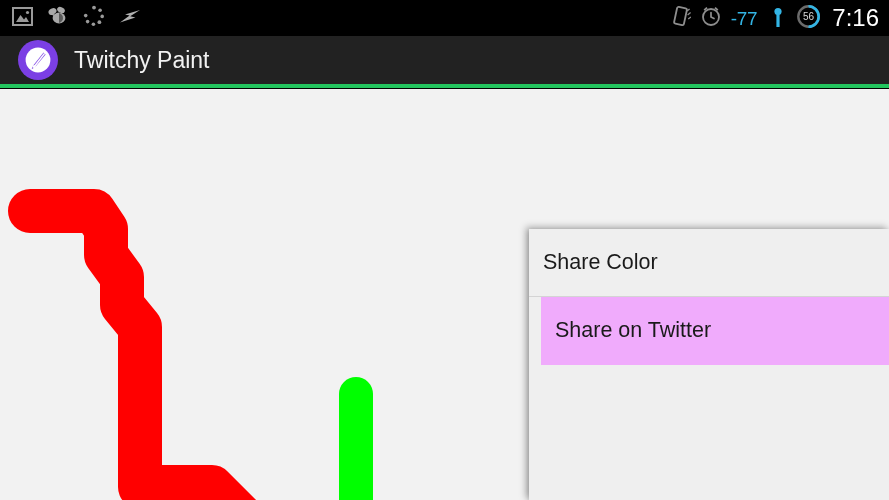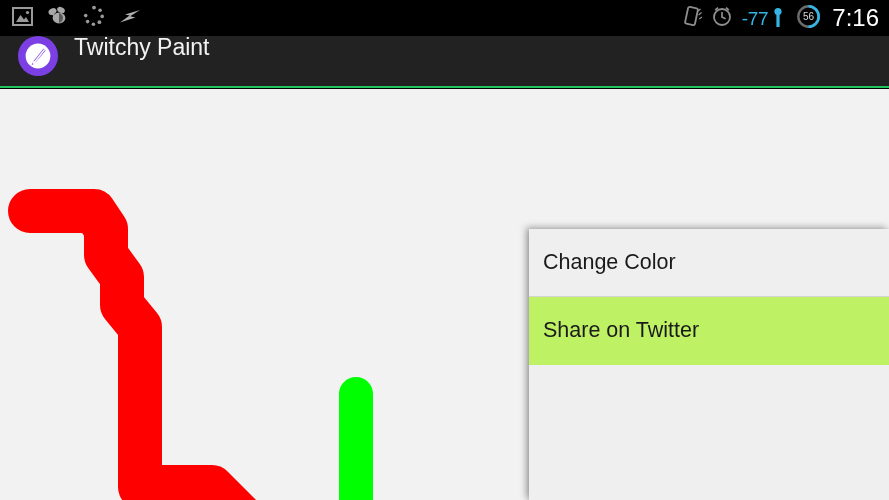--- a/index.html
+++ b/index.html
@@ -31,29 +31,29 @@
     font-weight:400;
   }
   #status-clock {
     color:#fff;
     font-size:24px;
     line-height:1;
     letter-spacing:0px;
     padding-left:2px;
     font-weight:400;
   }
-  #signal-group { display:flex; align-items:center; gap:1px;justify-content:center; }
+  #signal-group { display:flex; align-items:center; gap:12px;justify-content:center; }
 
   
   #app-bar {
     position:absolute; left:0; top:36px; width:889px; height:52px;
     background:#222222;
-    display:flex; 
+    display:flex; align-items:center;
     padding-left:18px;
-    border-bottom:2px solid #22c55e;
+    border-bottom:4px solid #22c55e;
   }
   #app-icon {
     width:40px; height:40px; border-radius:50%;
     background:#7B3FE4;
     display:flex; align-items:center; justify-content:center;
     flex:0 0 auto;
   }
   #app-title {
     color:#f2f2f2;
     font-size:23px;
@@ -190,18 +190,18 @@
 
 <div id="canvas-area" style="background: rgb(242, 242, 242);">
   <svg id="paint-svg" viewBox="0 0 889 411">
     <polyline id="stroke-red" fill="none" stroke="#FF0000" stroke-width="44" stroke-linecap="round" stroke-linejoin="round" points="30,122 94,122 106,140 106,166 122,188 122,216 140,238 140,282 140,316 140,398 186,398 212,398 238,424 254,440 350,440 350,443"></polyline>
     <polyline id="stroke-green" fill="none" stroke="#00FF00" stroke-width="34" stroke-linecap="round" stroke-linejoin="round" points="356,305 356,448"></polyline>
   </svg>
 </div>
 
 <div id="popup-menu" style="background: rgb(239, 239, 239);">
   <div class="menu-item" style="background: rgb(239, 239, 239); border-bottom-color: rgb(212, 212, 212);">
-    <span>Change Color</span>
-  </div>
-  <div class="menu-item" style="background: #bef264; border-bottom-color: rgb(212, 212, 212);">
+    <span>Share Color</span>
+  </div>
+  <div class="menu-item" style="background: #f0abfc; border-bottom-color: rgb(212, 212, 212); margin-left: 12px;">
     <span>Share on Twitter</span>
   </div>
 </div>
 
 </body></html>

